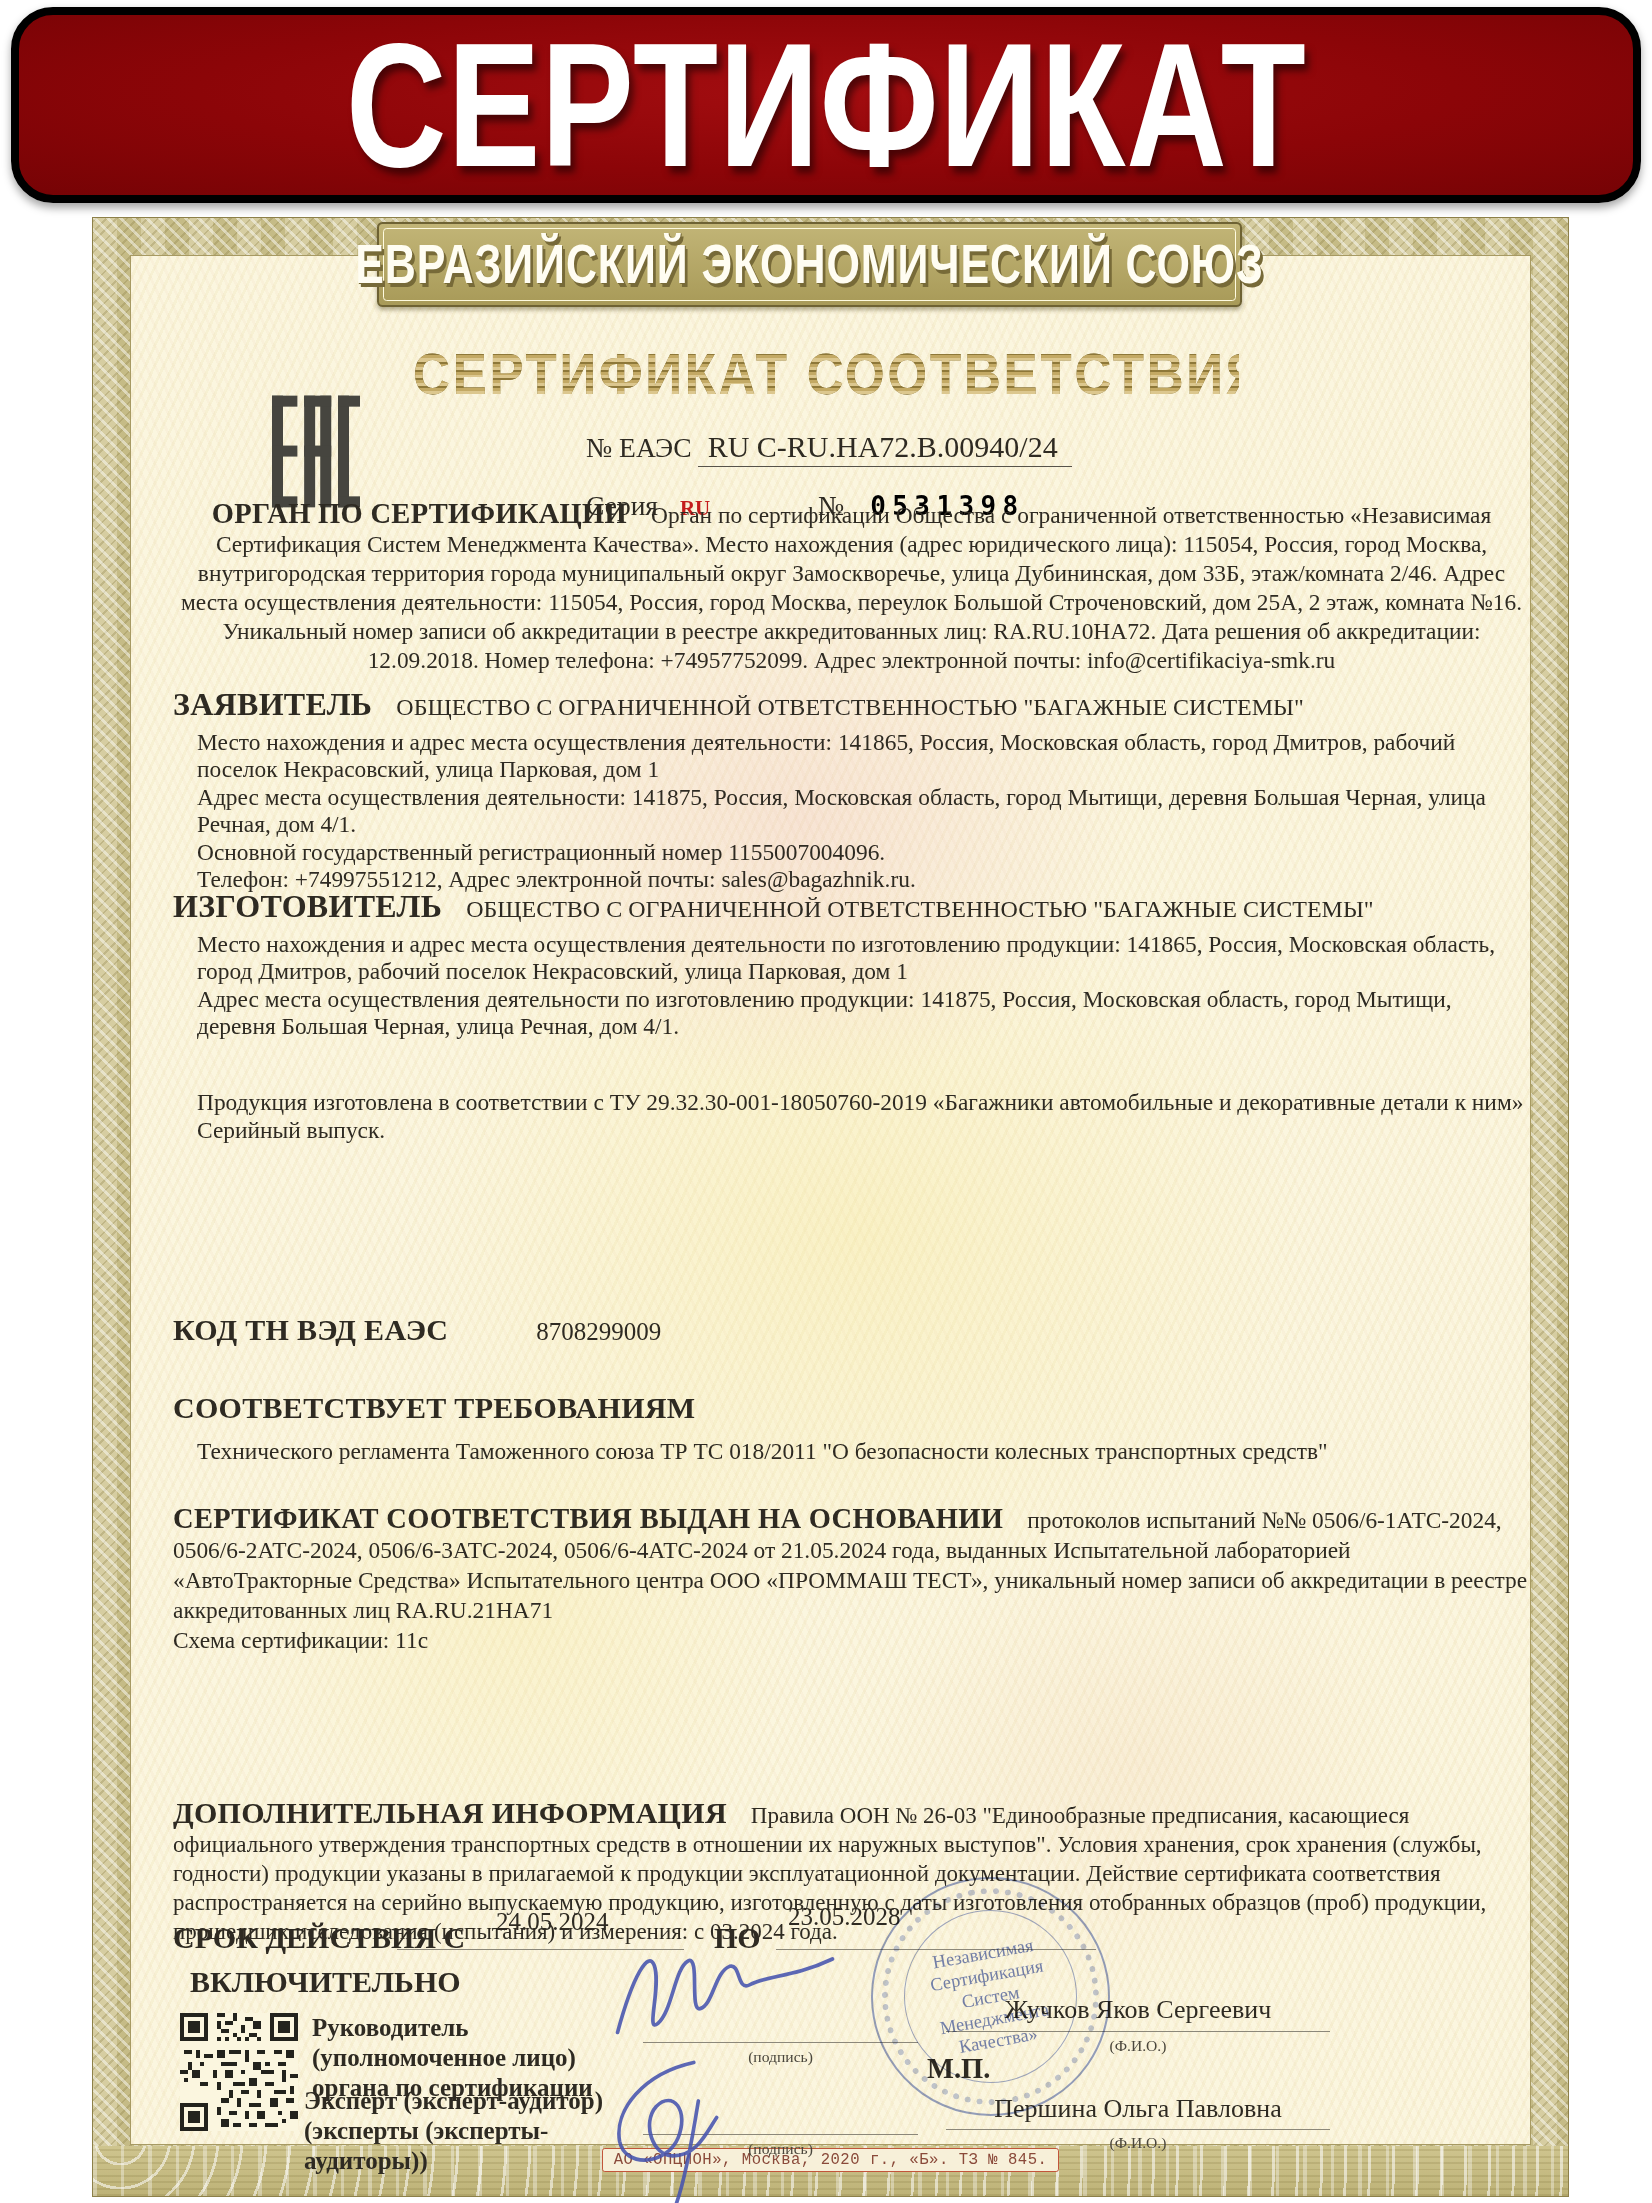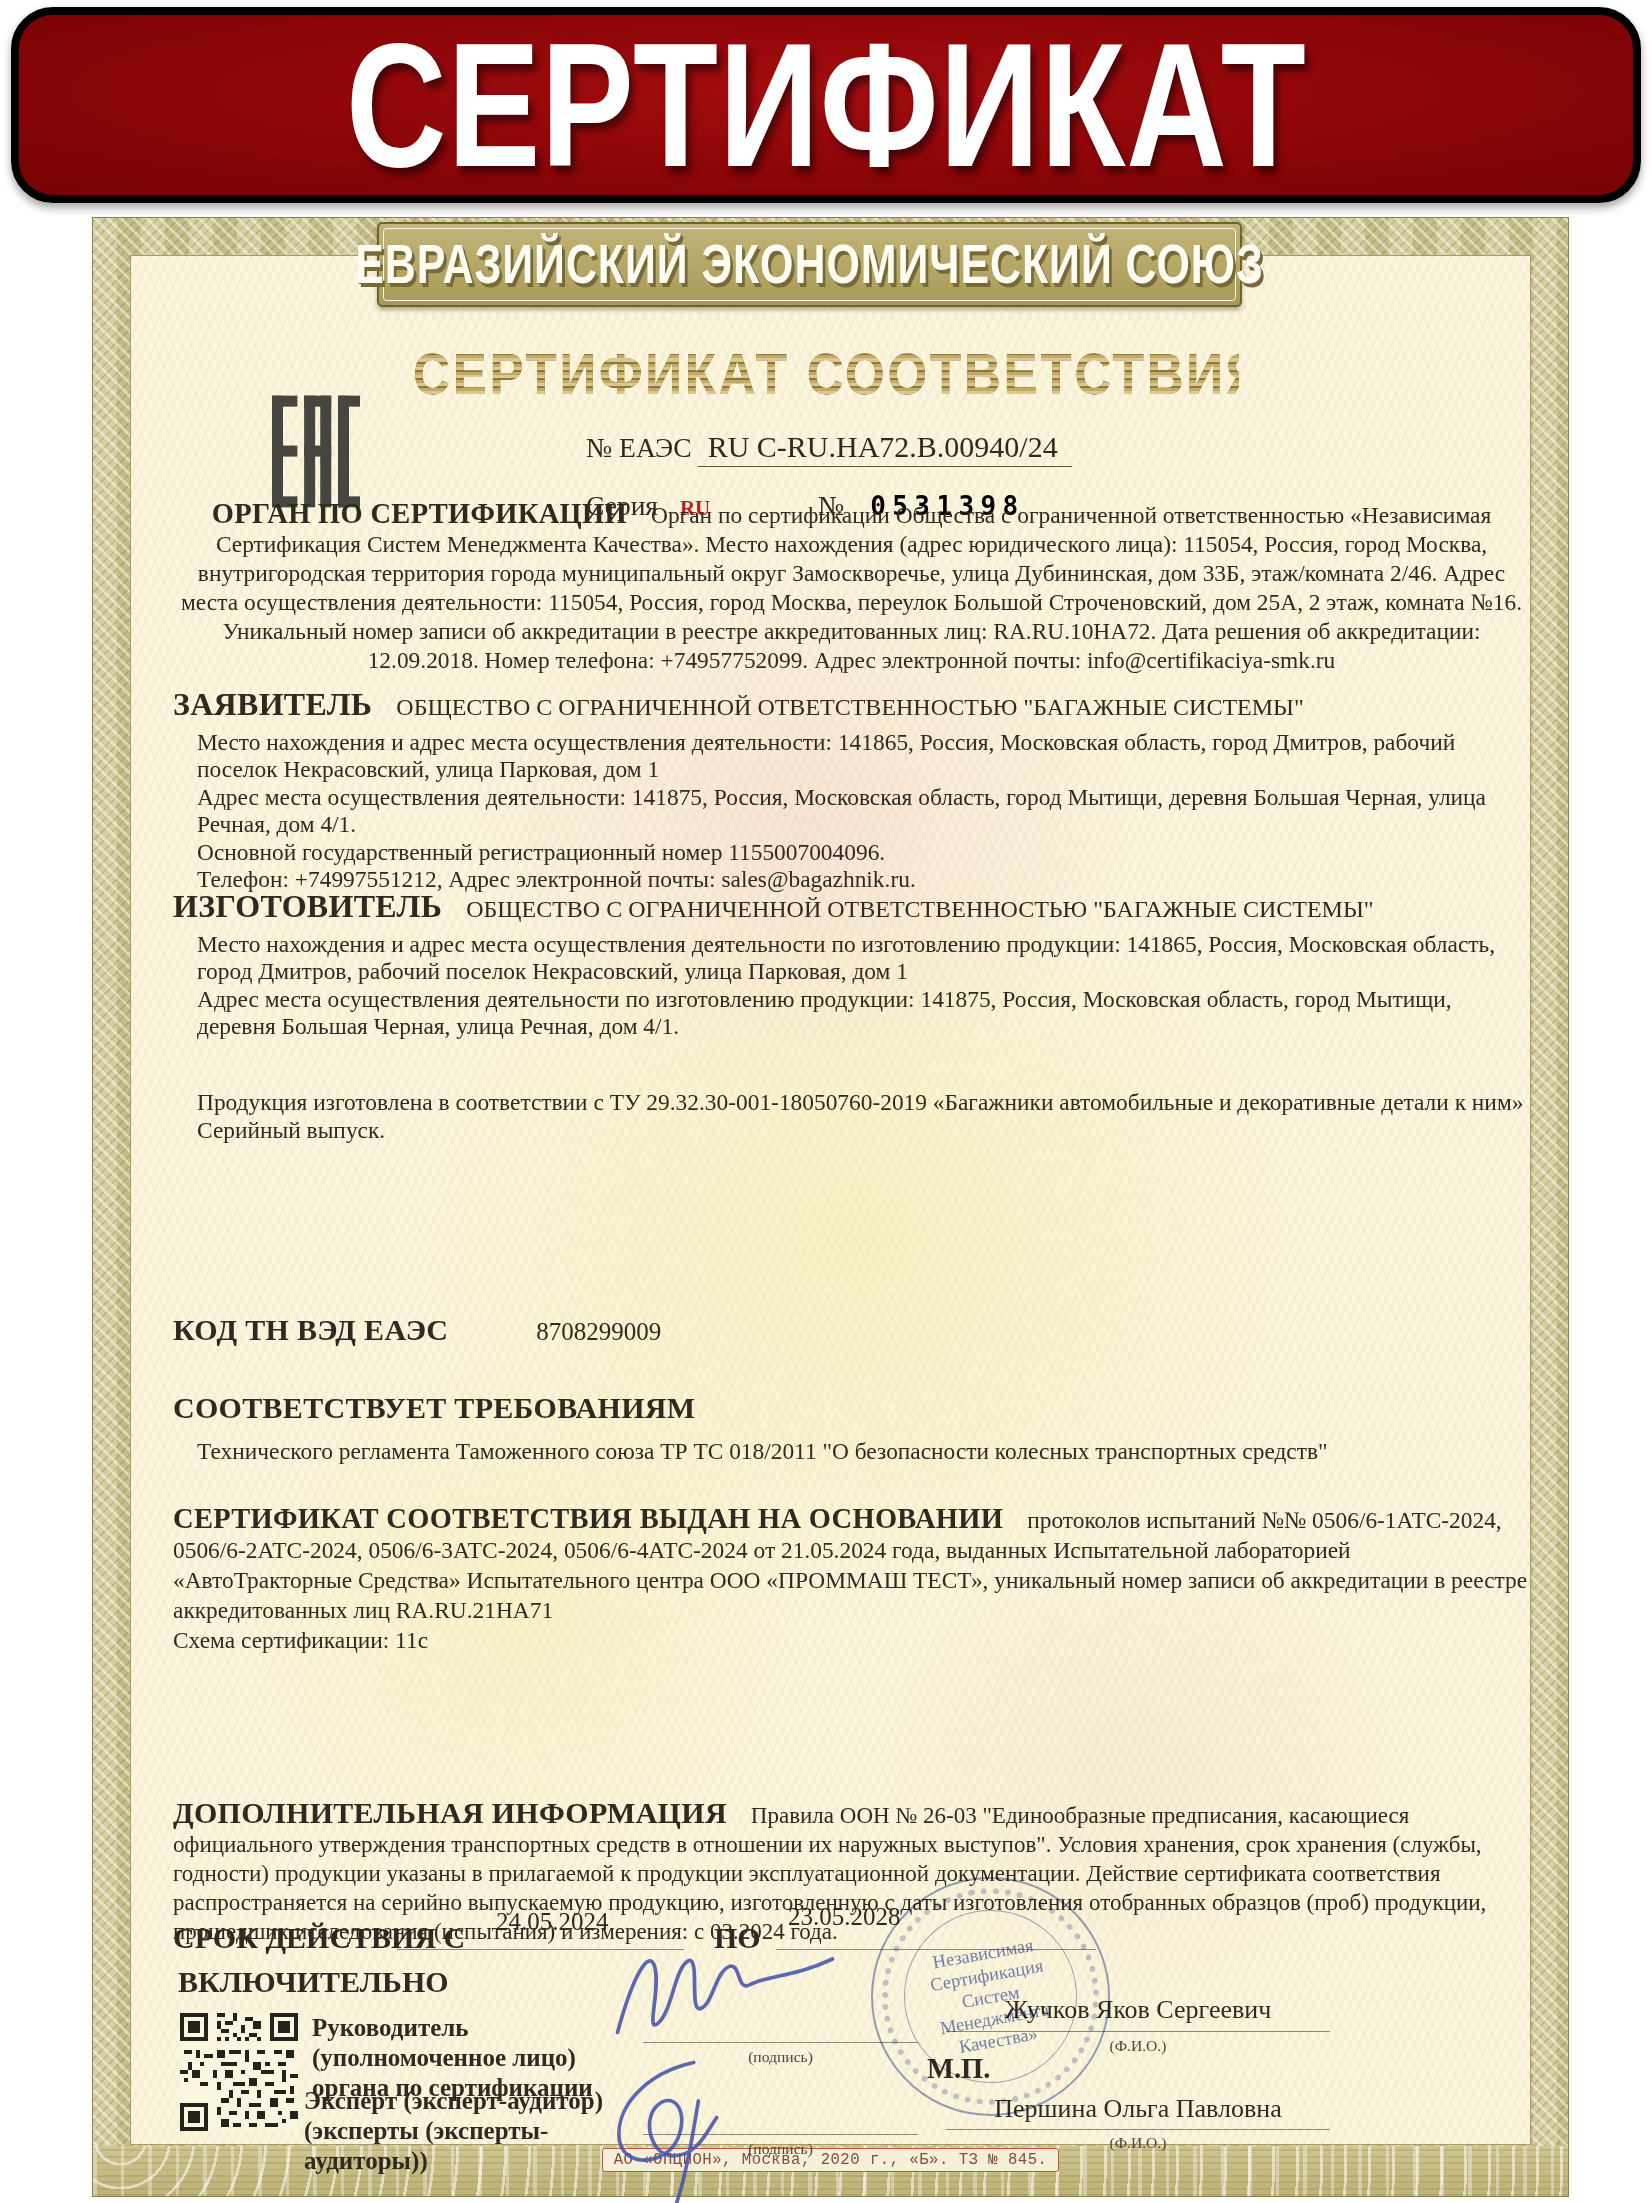--- a/index.html
+++ b/index.html
@@ -187,21 +187,21 @@
   <div class="sec" style="top:1798px">
     <p class="t-dop"><span class="sec-h" style="font-size:30px">ДОПОЛНИТЕЛЬНАЯ ИНФОРМАЦИЯ</span><span>Правила ООН № 26-03 "Единообразные предписания, касающиеся официального утверждения транспортных средств в отношении их наружных выступов". Условия хранения, срок хранения (службы, годности) продукции указаны в прилагаемой к продукции эксплуатационной документации. Действие сертификата соответствия распространяется на серийно выпускаемую продукцию, изготовленную с даты изготовления отобранных образцов (проб) продукции, прошедших исследования (испытания) и измерения: с 03.2024 года.</span></p>
   </div>
 
   <div class="abs date" style="left:496px;top:1908px;width:220px">24.05.2024</div>
   <div class="abs rule" style="left:397px;top:1949px;width:287px"></div>
   <div class="abs bold33" style="left:173px;top:1921px">СРОК ДЕЙСТВИЯ С</div>
   <div class="abs bold33" style="left:714px;top:1921px">ПО</div>
   <div class="abs date" style="left:788px;top:1903px;width:220px">23.05.2028</div>
   <div class="abs rule" style="left:776px;top:1949px;width:320px"></div>
-  <div class="abs bold33" style="left:178px;top:1965px">ВКЛЮЧИТЕЛЬНО</div>
+  <div class="abs bold33" style="left:190px;top:1965px">ВКЛЮЧИТЕЛЬНО</div>
 
   <div class="abs" style="left:180px;top:2013px">
     <svg viewBox="0 0 29 29" width="118" height="118" shape-rendering="crispEdges">
       <rect width="29" height="29" fill="#fbf6df"></rect>
       <g fill="#23231d">
         <rect x="0" y="0" width="7" height="7"></rect>
           <rect x="22" y="0" width="7" height="7"></rect>
           <rect x="0" y="22" width="7" height="7"></rect>
         <rect x="9" y="0" width="2" height="1"></rect>
           <rect x="13" y="0" width="1" height="2"></rect>

